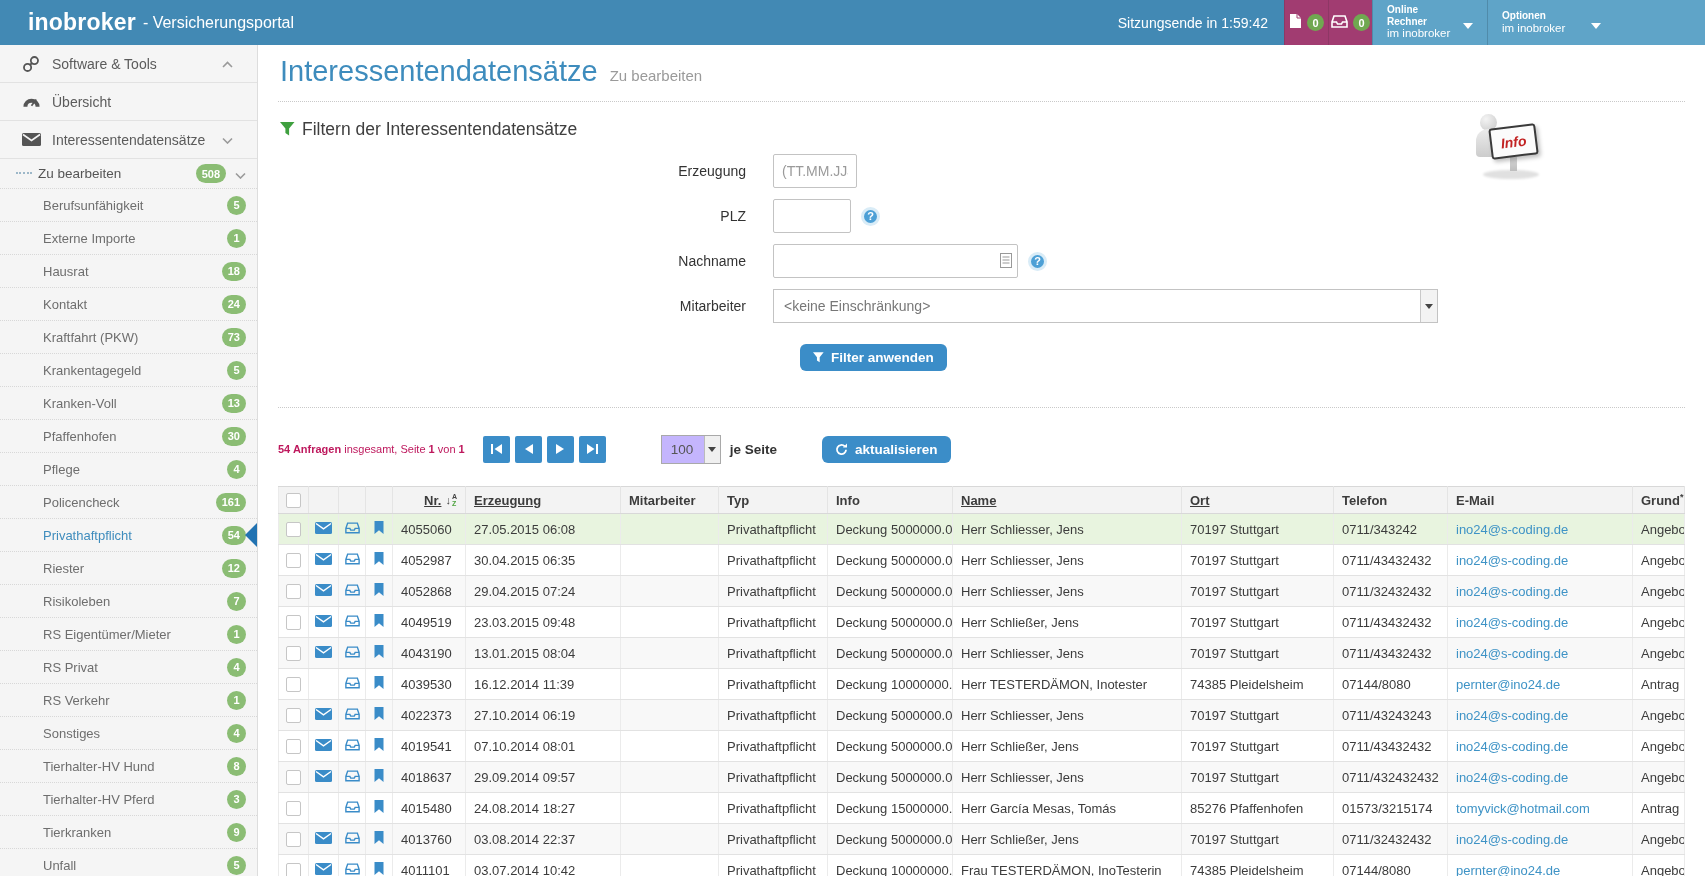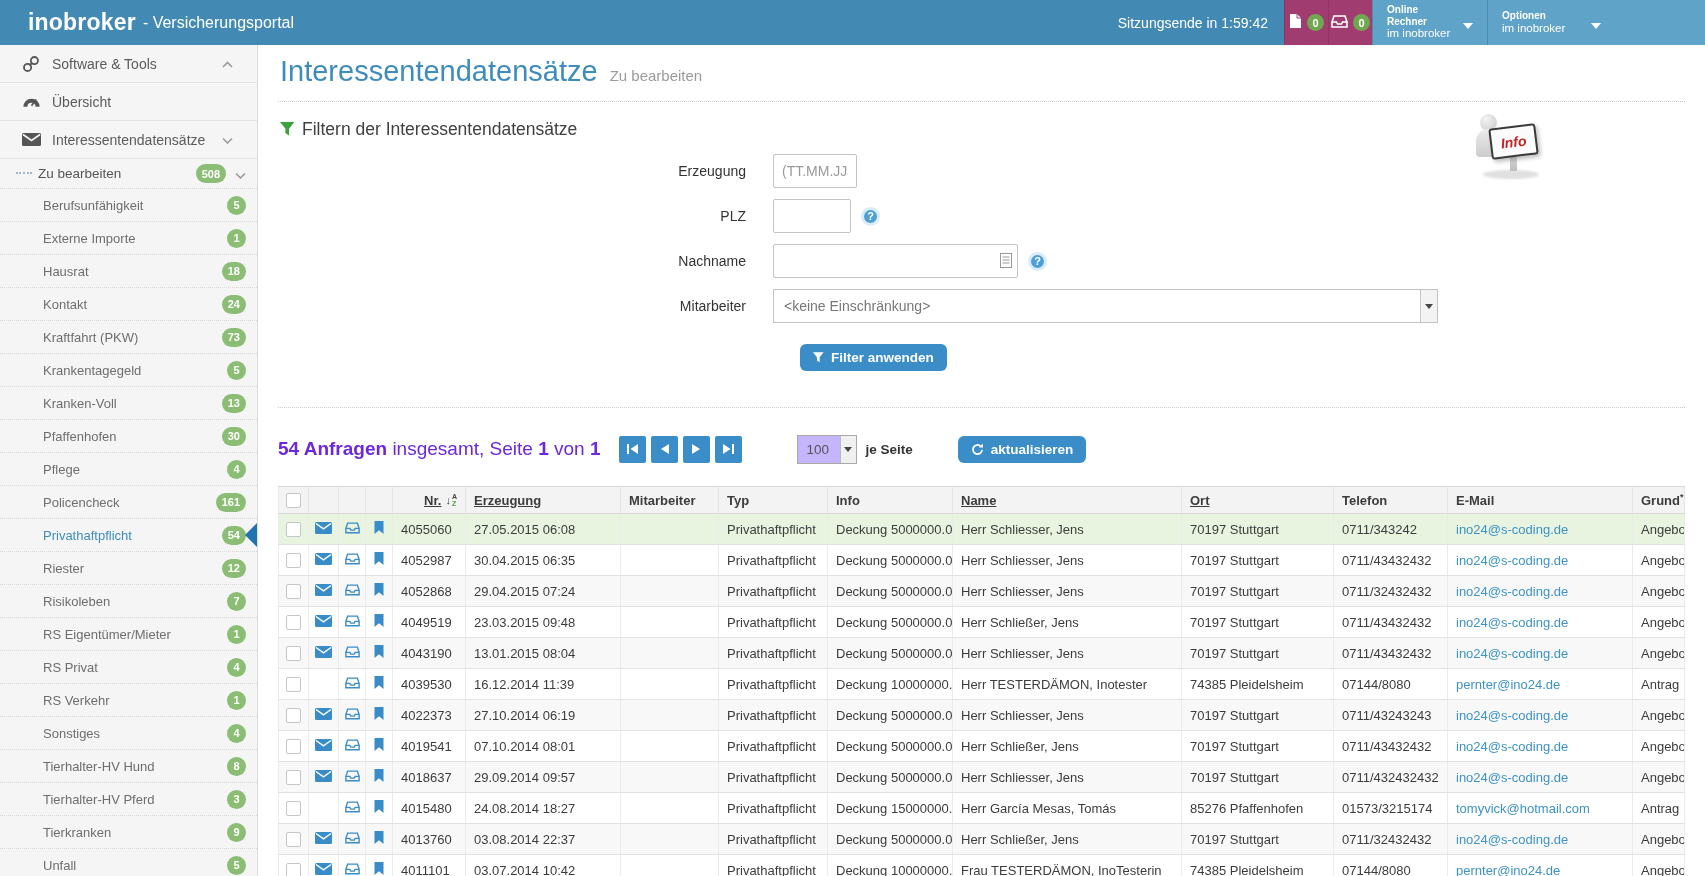--- a/index.html
+++ b/index.html
@@ -60,21 +60,21 @@
   .in-inner-icon { position:absolute; right:6px; top:9px; }
   .help { display:inline-flex; align-items:center; justify-content:center; width:19px; height:19px; border-radius:50%; background:#4da0d6; border:3px solid #d9ecf7; color:#fff; font-size:11px; font-weight:bold; margin-left:10px; cursor:pointer; }
   .selbox { position:relative; display:flex; align-items:center; width:665px; height:34px; border:1px solid #c3c3c3; background:#fff; color:#777; font-size:14px; padding-left:10px; cursor:pointer; }
   .selbox .arrowstrip { position:absolute; right:0; top:0; bottom:0; width:17px; background:#f3f3f3; border-left:1px solid #c9c9c9; display:flex; align-items:center; justify-content:center; }
   .tri-down { width:0; height:0; border-left:4px solid transparent; border-right:4px solid transparent; border-top:5px solid #444; }
   .btn-blue { display:inline-flex; align-items:center; gap:7px; background:#3b8dc8; color:#fff; border:none; font-size:13.5px; font-weight:bold; padding:0 13px; height:27px; border-radius:6px; cursor:pointer; font-family:inherit; }
   .apply-btn { margin-left:522px; margin-top:10px; }
 
   .hr2 { margin-top:36px; }
   .pagi { display:flex; align-items:center; margin-top:26px; height:30px; }
-  .pagi-text { font-size:19px; color:#6d28d9; }
+  .pagi-text { font-size:11px; color:#be185d; }
   .pagi-text b { font-weight:bold; }
   .pagi-text span { white-space:pre; }
   .pagi-btns { display:flex; gap:5px; margin-left:18px; }
   .pbtn { width:27px; height:27px; background:#3b8dc8; border:none; border-radius:2px; display:flex; align-items:center; justify-content:center; cursor:pointer; }
   .perpage { display:inline-flex; align-items:stretch; height:29px; border:1px solid #a9a9a9; margin-left:55px; background:#c4b5fd; cursor:pointer; }
   .perpage .val { display:flex; align-items:center; padding:0 9px; font-size:13.5px; color:#555; width:42px; }
   .perpage .arrowstrip2 { width:16px; background:#f0f0f0; border-left:1px solid #bbb; display:flex; align-items:center; justify-content:center; }
   .jeseite { font-size:13.5px; color:#333; font-weight:bold; margin-left:9px; }
   .refresh-btn { margin-left:45px; }
 

